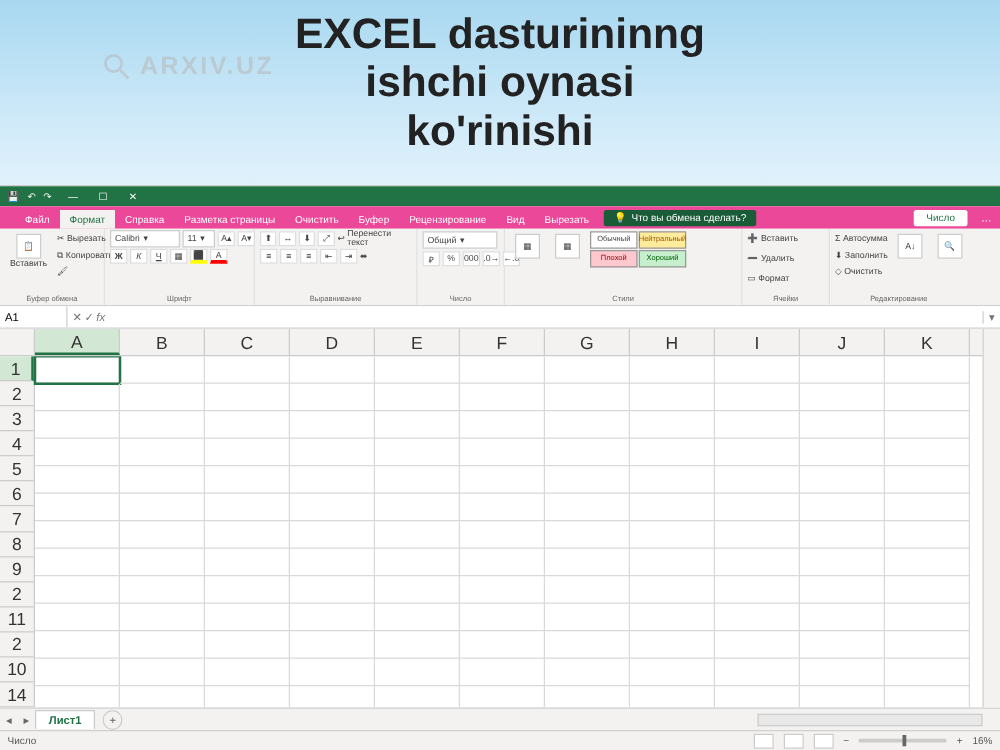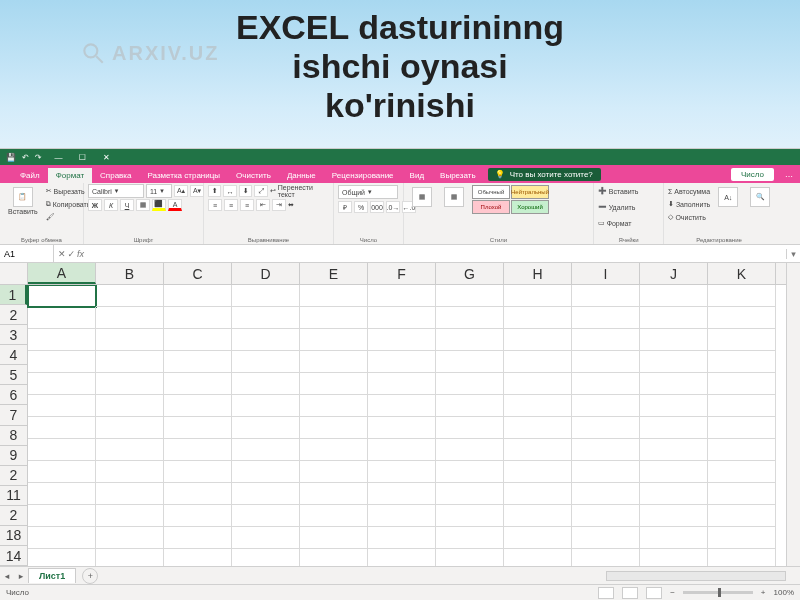--- a/index.html
+++ b/index.html
@@ -208,27 +208,27 @@
       <div class="winbtn close">✕</div>
     </div>
   </div>
 
   <div class="tabrow">
     <div class="filetab">Файл</div>
     <div class="rtab active">Формат</div>
     <div class="rtab">Справка</div>
     <div class="rtab">Разметка страницы</div>
     <div class="rtab">Очистить</div>
-    <div class="rtab">Данные</div>
+    <div class="rtab">Буфер</div>
     <div class="rtab">Рецензирование</div>
     <div class="rtab">Вид</div>
     <div class="rtab">Вырезать</div>
     <div class="tell">
       <span>💡</span>
-      <span>Что вы хотите хотите?</span>
+      <span>Что вы обмена сделать?</span>
     </div>
     <div class="spacer"></div>
     <div class="share">Число</div>
     <div class="winbtn">⋯</div>
   </div>
 
   <div class="ribbon">
 
     <div class="group" style="width:84px">
       <div class="body">
@@ -427,21 +427,21 @@
             <div class="rowhdr">3</div>
             <div class="rowhdr">4</div>
             <div class="rowhdr">5</div>
             <div class="rowhdr">6</div>
             <div class="rowhdr">7</div>
             <div class="rowhdr">8</div>
             <div class="rowhdr">9</div>
             <div class="rowhdr">2</div>
             <div class="rowhdr">11</div>
             <div class="rowhdr">2</div>
-            <div class="rowhdr">18</div>
+            <div class="rowhdr">10</div>
             <div class="rowhdr">14</div>
           </div>
         <div class="cells">
             <div class="cellsinner" id="cells">
               <div class="cellrow">
                 <div class="cell active" style="width: 68px;"></div>
                 <div class="cell" style="width: 68px;"></div>
                 <div class="cell" style="width: 68px;"></div>
                 <div class="cell" style="width: 68px;"></div>
                 <div class="cell" style="width: 68px;"></div>
@@ -626,16 +626,16 @@
 
   <div class="statusbar">
     <span>Число</span>
     <div class="flex"></div>
     <div class="viewbtn"></div>
     <div class="viewbtn"></div>
     <div class="viewbtn"></div>
     <span>−</span>
     <div class="zoomslider"></div>
     <span>+</span>
-    <span>100%</span>
+    <span>16%</span>
   </div>
 
 </div>
 
 </body></html>

